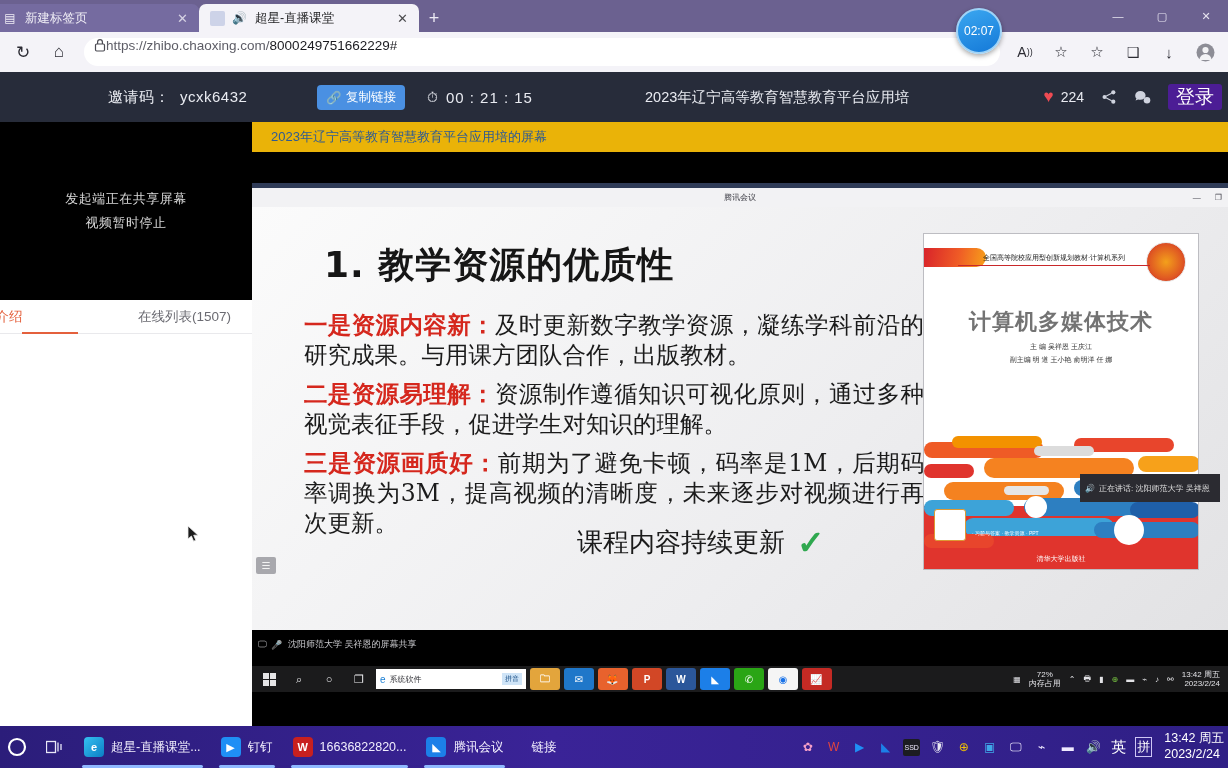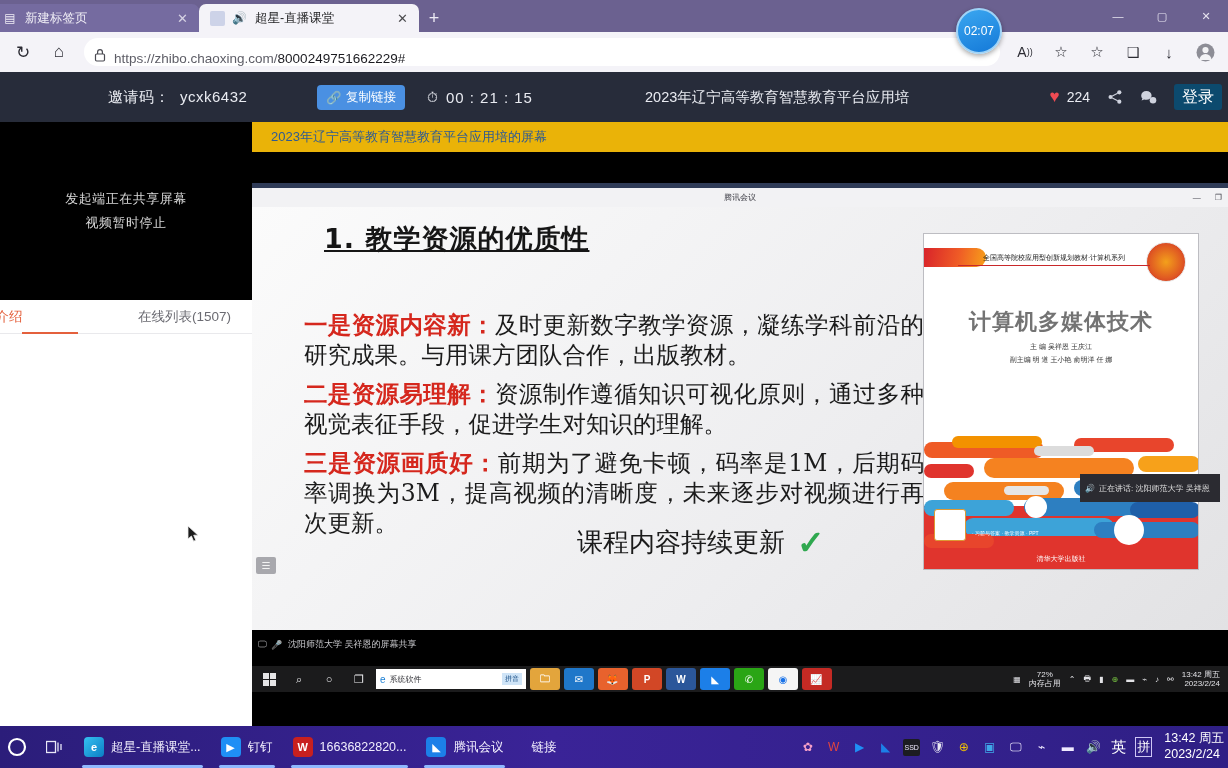--- a/index.html
+++ b/index.html
@@ -43,21 +43,21 @@
     position: absolute; left: 0; top: 32px; width: 1228px; height: 40px;
     background: #f4f3f8; display: flex; align-items: center; gap: 2px;
     padding: 0 6px;
   }
   .tb-icon {
     width: 34px; height: 30px; display: flex; align-items: center;
     justify-content: center; color: #2b2b33; flex: none;
   }
   .omnibox {
     flex: 1; height: 28px; background: #fff; border-radius: 14px;
-    display: flex; align-items: flex-end; gap: 8px; padding: 0 10px;
+    display: flex; align-items: flex-start; padding: 0 10px;
     margin: 4px 6px; min-width: 0;
   }
   .omnibox .url {
     font-size: 13.5px; color: #5d5d66; white-space: nowrap;
     overflow: hidden; text-overflow: ellipsis;
   }
   .omnibox .url b { color: #1b1b20; font-weight: 400; }
   .timer-bubble {
     position: absolute; left: 956px; top: 8px; width: 46px; height: 46px;
     border-radius: 50%; background: linear-gradient(160deg,#3ba7f0,#1479d8);
@@ -88,22 +88,22 @@
   }
   .hdr-right {
     position: absolute; right: 6px; top: 0; height: 50px; display: flex;
     align-items: center; gap: 17px;
   }
   .like { display: flex; align-items: center; gap: 7px; font-size: 14px; }
   .heart { color: #ef4b53; font-size: 17px; }
   .hdr-ic { color: #cfd3de; font-size: 15px; display: flex;
             align-items: center; }
   .login-btn {
-    background: #0c4a6e; color: #fff; border: none; border-radius: 3px;
-    font-size: 16px; height: 26px; padding: 0 8px; cursor: pointer;
+    background: #4c1d95; color: #fff; border: none; border-radius: 3px;
+    font-size: 19px; height: 26px; padding: 0 8px; cursor: pointer;
   }
 
   
   .sidebar {
     position: absolute; left: 0; top: 122px; width: 252px; height: 604px;
     background: #fff; overflow: hidden;
   }
   .video-panel {
     position: relative; width: 252px; height: 178px; background: #000;
     display: flex; flex-direction: column; align-items: center;
@@ -153,25 +153,24 @@
     background: #2f3b57;
   }
 
   
   .slide {
     position: absolute; left: 0; top: 55px; width: 976px; height: 423px;
     background: linear-gradient(135deg,#fbfbfb 0%,#ededef 60%,#e2e2e4 100%);
     overflow: hidden;
   }
   .slide-h1 {
-    position: absolute; left: 72px; top: 14px; font-size: 27px;
+    position: absolute; left: 72px; top: 34px; font-size: 36px;
     font-weight: bold; color: #161616;
     font-family: "DejaVu Sans", "Liberation Sans", sans-serif;
     letter-spacing: 1px;
-    text-decoration: underline;
   }
   .slide-body { position: absolute; left: 52px; top: 103px; width: 620px; }
   .para { font-size: 23.5px; line-height: 1.28; color: #1b1b1b;
           font-family: "DejaVu Serif", "Liberation Serif", serif;
           margin-bottom: 9px; text-align: justify; }
   .para .lead { color: #d5271d; font-weight: bold; }
   .slide-foot {
     position: absolute; left: 325px; top: 318px; font-size: 26px;
     color: #1b1b1b; font-family: "DejaVu Serif","Liberation Serif",serif;
     display: flex; align-items: center; gap: 12px; justify-content: center;

